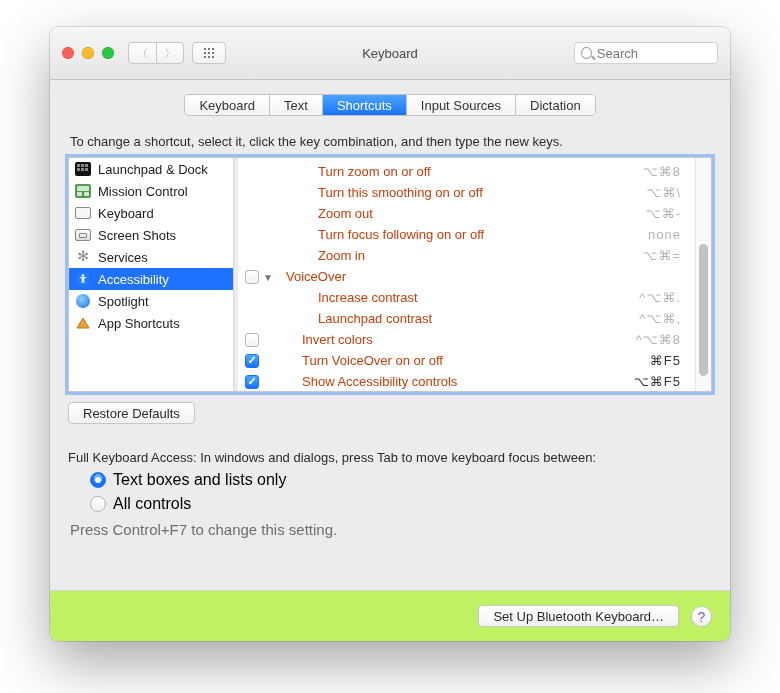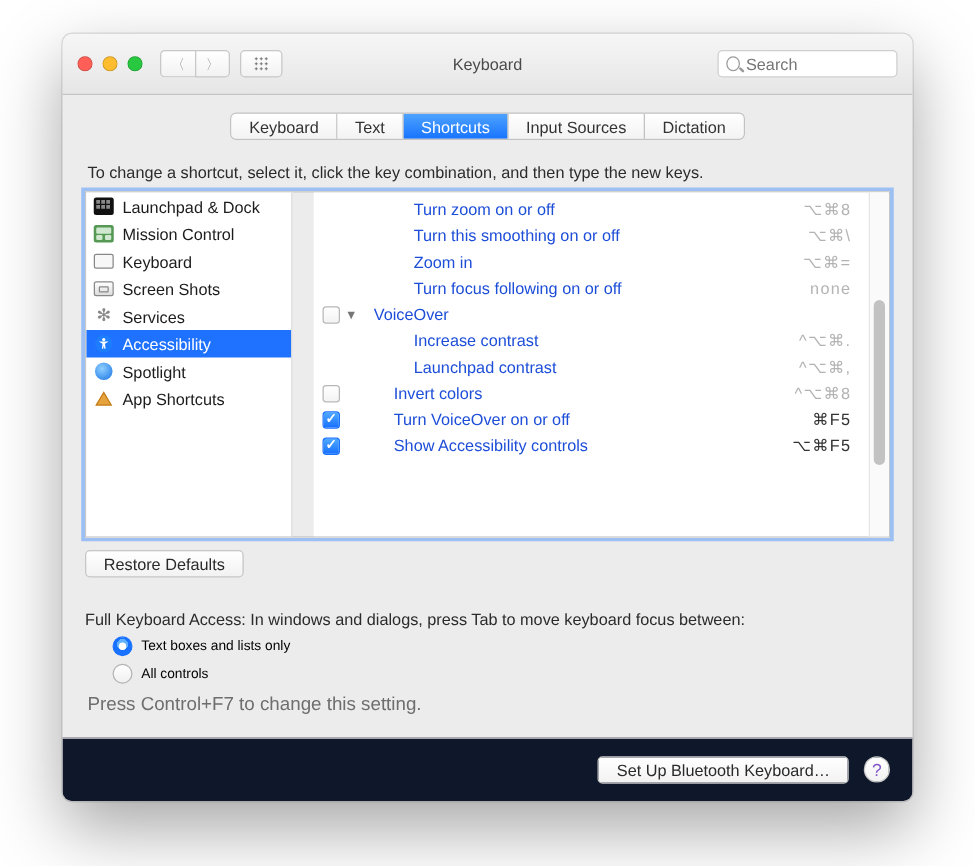--- a/index.html
+++ b/index.html
@@ -74,21 +74,21 @@
   .tabbar .tab{
     padding:3px 14px; background:linear-gradient(#fff,#f3f3f3); color:#333;
     border-right:1px solid #c2c2c2; cursor:default; line-height:16px;
   }
   .tabbar .tab:last-child{border-right:none}
   .tabbar .tab.sel{ background:linear-gradient(#4ea3ff,#1874ff); color:#fff }
 
   .instr{ margin:18px 2px 8px; font-size:13px; color:#2b2b2b }
 
   .split{
-    display:flex; gap:17px; height:277px;
+    display:flex; gap:4px; height:235px;
     border:1px solid #c7c7c7;
     box-shadow: 0 0 0 3px rgba(60,140,255,.45);
   }
   .cats{
     width:165px; background:#fff; border-right:1px solid #d6d6d6;
     overflow:hidden; display:flex; flex-direction:column;
   }
   .cat-row{
     display:flex; align-items:center; gap:7px;
     height:22px; padding:0 6px; font-size:13px; color:#1c1c1c;
@@ -104,50 +104,50 @@
   }
   .sc-chk{ width:20px; display:flex; justify-content:center }
   .chk{
     width:14px; height:14px; border:1px solid #b7b7b7; border-radius:3px;
     background:linear-gradient(#fff,#f3f3f3);
     display:flex; align-items:center; justify-content:center;
   }
   .chk.on{ background:linear-gradient(#4ea9ff,#1871ff); border-color:#1871ff; }
   .chk.on:after{ content:"✓"; color:#fff; font-size:11px; line-height:1; font-weight:bold }
   .sc-disc{ width:12px; color:#777; font-size:10px; text-align:center; padding-top:1px }
-  .sc-label{ flex:1; color:#1d4ed8; white-space:nowrap; overflow:hidden; text-overflow:ellipsis }
+  .sc-label{ flex:1; color:#c2410c; white-space:nowrap; overflow:hidden; text-overflow:ellipsis }
   .sc-keys{ color:#b3b3b3; font-size:13px; letter-spacing:1px; min-width:54px; text-align:right }
   .sc-keys.dark{ color:#333 }
   .indent1{ padding-left:12px } .indent2{ padding-left:28px } .indent3{ padding-left:44px }
   .scrollbar{
     width:16px; background:#fafafa; border-left:1px solid #e5e5e5; position:relative;
   }
   .scrollbar .thumb{ position:absolute; left:3px; right:3px; top:86px; height:132px; border-radius:5px; background:#c2c2c2 }
 
   .restore-row{ display:flex; margin-top:10px }
   .mac-btn{
     height:22px; padding:0 14px; border:1px solid #c7c7c7; border-radius:4px;
     background:linear-gradient(#fff,#f2f2f2); font-size:13px; color:#292929;
   }
 
   .fka{ margin-top:26px; font-size:13px; color:#2b2b2b }
-  .radio-row{ display:flex; align-items:center; gap:7px; margin:6px 0 0 22px; font-size:11px }
+  .radio-row{ display:flex; align-items:center; gap:7px; margin:6px 0 0 22px; font-size:16px }
   .radio{
     width:16px; height:16px; border-radius:50%; border:1px solid #b5b5b5;
     background:linear-gradient(#fff,#f0f0f0);
     display:flex; align-items:center; justify-content:center;
   }
   .radio.on{ border-color:#1871ff; background:radial-gradient(circle at 50% 40%, #5fb0ff 0 40%, #1871ff 41% 100%) }
   .radio.on:after{ content:""; width:6px; height:6px; background:#fff; border-radius:50% }
   .hint{ font-size:15px; color:#6e6e6e; margin:8px 0 0 2px }
 
   .footer{
     border-top:1px solid #d5d5d5; padding:14px 18px;
-    display:flex; justify-content:flex-end; align-items:flex-start; gap:12px;
-    background:#0f172a;
+    display:flex; justify-content:flex-end; align-items:flex-end; gap:12px;
+    background:#bef264;
   }
   .help{
     width:21px; height:21px; border:1px solid #c7c7c7; border-radius:50%;
     display:flex; align-items:center; justify-content:center;
     color:#8256c9; background:linear-gradient(#fff,#f2f2f2); font-size:14px;
   }
 </style>
 </head>
 <body>
 
@@ -266,28 +266,34 @@
             </div>
             <div class="sc-row">
               <span class="sc-chk"></span>
               <span class="sc-disc"></span>
               <span class="sc-label indent3">Turn this smoothing on or off</span>
               <span class="sc-keys">⌥⌘\</span>
             </div>
             <div class="sc-row">
               <span class="sc-chk"></span>
               <span class="sc-disc"></span>
+              <span class="sc-label indent3">Zoom out</span>
+              <span class="sc-keys">⌥⌘-</span>
+            </div>
+            <div class="sc-row">
+              <span class="sc-chk"></span>
+              <span class="sc-disc"></span>
+              <span class="sc-label indent3">Turn focus following on or off</span>
+              <span class="sc-keys">none</span>
+            </div>
+            <div class="sc-row">
+              <span class="sc-chk"></span>
+              <span class="sc-disc"></span>
               <span class="sc-label indent3">Zoom in</span>
               <span class="sc-keys">⌥⌘=</span>
-            </div>
-            <div class="sc-row">
-              <span class="sc-chk"></span>
-              <span class="sc-disc"></span>
-              <span class="sc-label indent3">Turn focus following on or off</span>
-              <span class="sc-keys">none</span>
             </div>
             <div class="sc-row">
               <span class="sc-chk">
                 <span class="chk"></span>
               </span>
               <span class="sc-disc">▼</span>
               <span class="sc-label indent1">VoiceOver</span>
               <span class="sc-keys"></span>
             </div>
             <div class="sc-row">

